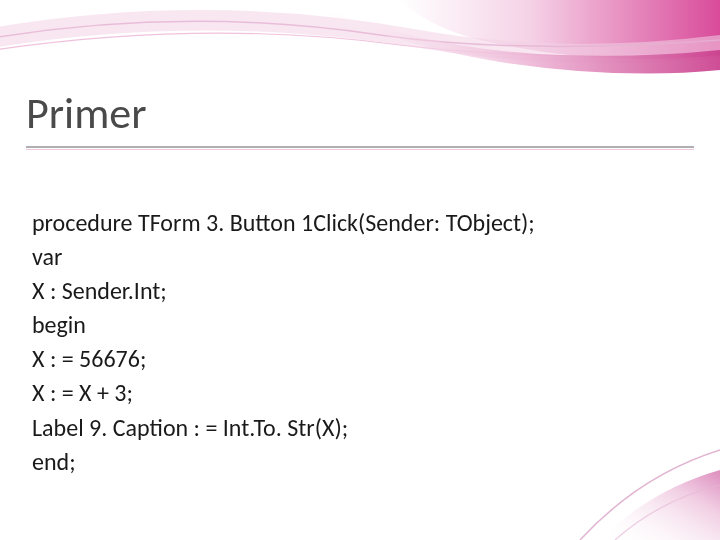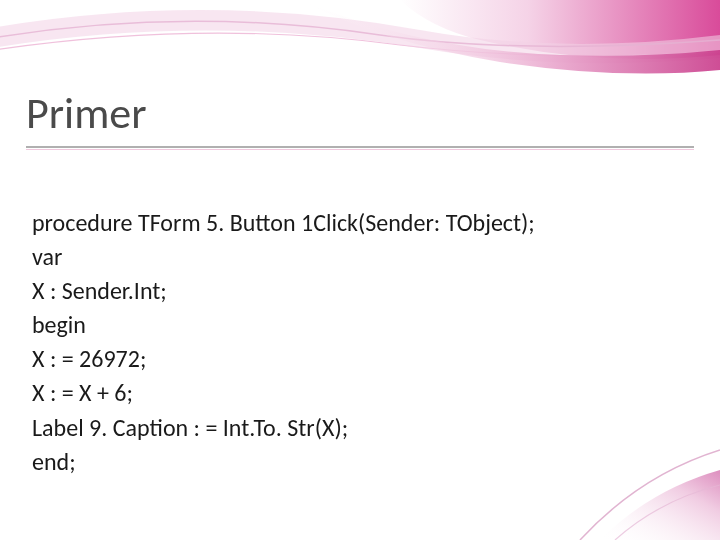--- a/index.html
+++ b/index.html
@@ -110,26 +110,26 @@
   </svg>
 </div>
 
 <div class="content">
   <h1 class="title">Primer</h1>
   <div class="underline-wrap">
     <div class="underline-main"></div>
     <div class="underline-shadow"></div>
   </div>
   <div class="code">
-<span>procedure TForm 5. Button 1Click(Sender: TObject);</span>
+<span>procedure TForm 3. Button 1Click(Sender: TObject);</span>
 <span>var</span>
 <span>X : Sender.Int;</span>
 <span>begin</span>
-<span>X : = 26972;</span>
-<span>X : = X + 6;</span>
+<span>X : = 56676;</span>
+<span>X : = X + 3;</span>
 <span>Label 9. Caption : = Int.To. Str(X);</span>
 <span>end;</span></div>
 </div>
 
 <div class="corner">
   <svg width="200" height="160" viewBox="0 0 200 160">
     <defs>
       <linearGradient id="c1" x1="0" y1="1" x2="1" y2="0">
         <stop offset="0%" stop-color="#ffffff" stop-opacity="0"></stop>
         <stop offset="70%" stop-color="#eec3dd"></stop>

